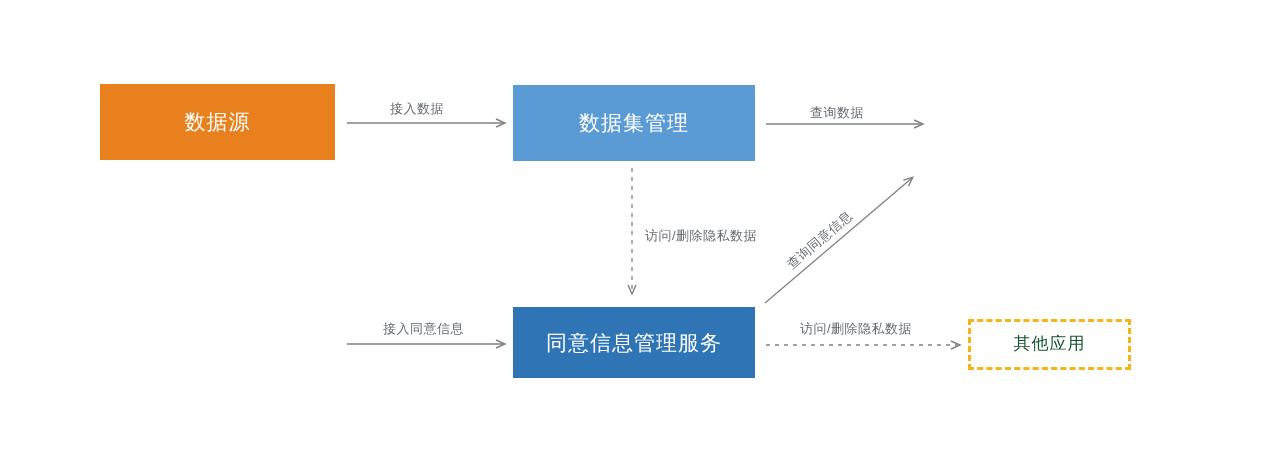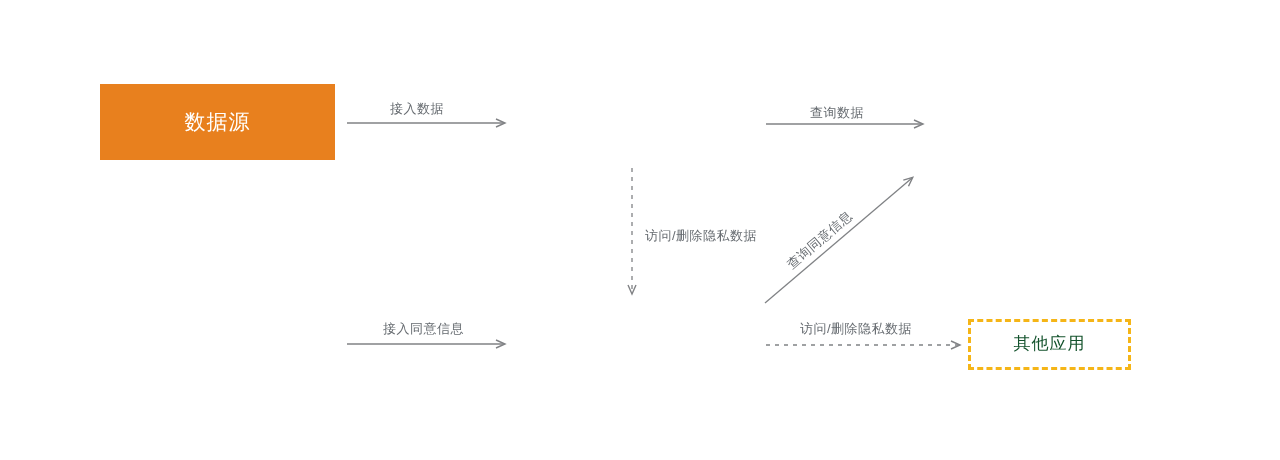--- a/index.html
+++ b/index.html
@@ -79,23 +79,29 @@
 
     <line x1="765" y1="303" x2="912" y2="178" stroke="#808285" stroke-width="1.3" marker-end="url(#arrowhead)"></line>
 
     <line x1="766" y1="345" x2="959" y2="345" stroke="#808285" stroke-width="1.3" stroke-dasharray="4 5" marker-end="url(#arrowhead)"></line>
   </svg>
 
   <div class="node node-filled" style="left:100px; top:84px; width:235px; height:76px; background:#e8801e;">
     <span>数据源</span>
   </div>
 
+  <div class="node node-filled" style="left:513px; top:85px; width:242px; height:76px; background:#5b9bd5;">
+    <span>数据集管理</span>
+  </div>
 
 
 
+  <div class="node node-filled" style="left:513px; top:307px; width:242px; height:71px; background:#2f75b5;">
+    <span>同意信息管理服务</span>
+  </div>
 
   <div class="node node-dashed" style="left:968px; top:319px; width:163px; height:51px;">
     <span>其他应用</span>
   </div>
 
   <div class="edge-label" style="left:390px; top:102px;">接入数据</div>
 
   <div class="edge-label" style="left:810px; top:106px;">查询数据</div>
 
   <div class="edge-label" style="left:645px; top:229px;">访问/删除隐私数据</div>

